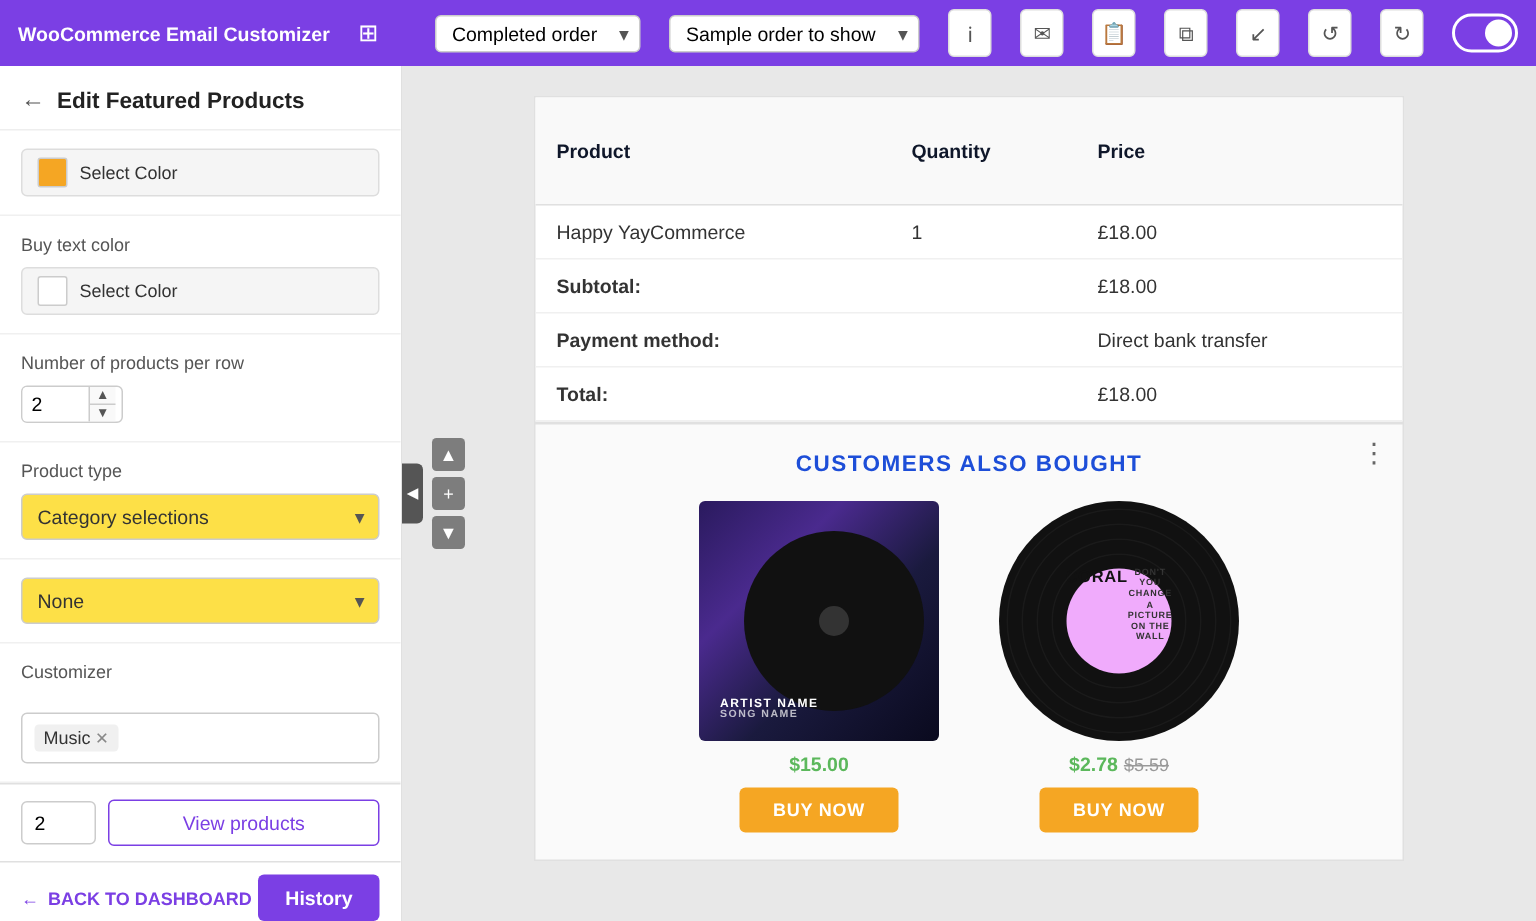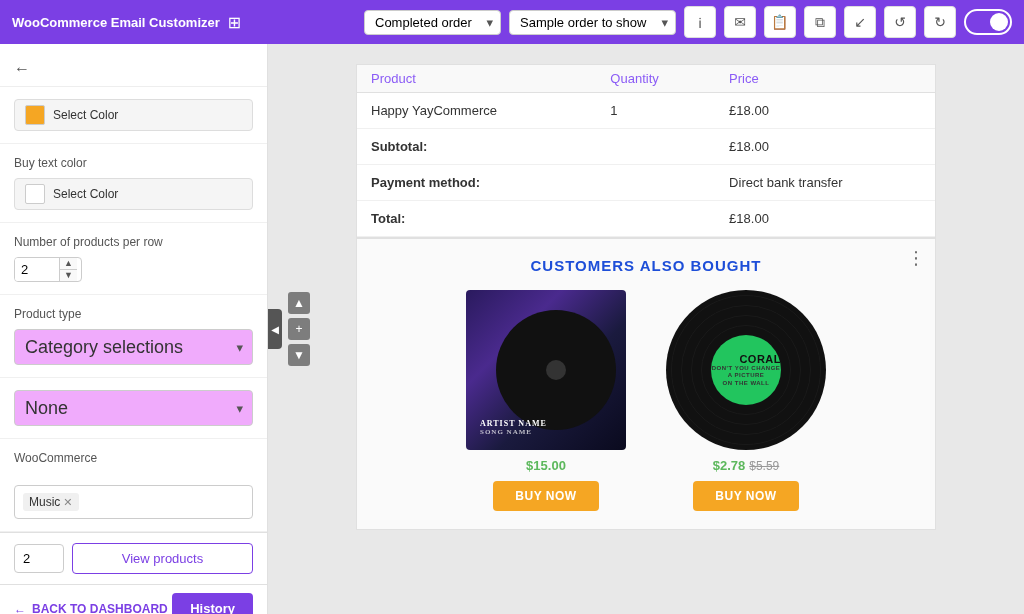--- a/index.html
+++ b/index.html
@@ -5,21 +5,21 @@
     * { box-sizing: border-box; margin: 0; padding: 0; }
     body { font-family: -apple-system, BlinkMacSystemFont, 'Segoe UI', sans-serif; font-size: 13px; background: #f0f0f0; width: 1024px; height: 614px; overflow: hidden; display: flex; flex-direction: column; }
 
     
     .topbar {
       height: 44px;
       background: #7b3fe4;
       display: flex;
       align-items: center;
       padding: 0 12px;
-      gap: 8px;
+      gap: 19px;
       flex-shrink: 0;
     }
     .topbar-title {
       color: white;
       font-size: 13px;
       font-weight: 600;
       flex: 0 0 auto;
     }
     .topbar-grid-icon {
       color: white;
@@ -180,25 +180,25 @@
       border: none;
       cursor: pointer;
       font-size: 9px;
       padding: 0 4px;
       color: #555;
       line-height: 1;
     }
     .spinner-btn:first-child { border-bottom: 1px solid #ccc; }
     .dropdown-select {
       width: 100%;
-      background: #f0abfc;
+      background: #fde047;
       border: 1px solid #ccc;
       border-radius: 4px;
       padding: 7px 28px 7px 10px;
-      font-size: 18px;
+      font-size: 13px;
       appearance: none;
       -webkit-appearance: none;
       cursor: pointer;
       color: #333;
     }
     .dropdown-wrapper {
       position: relative;
     }
     .dropdown-wrapper::after {
       content: '▾';
@@ -331,25 +331,25 @@
       background: white;
       border: 1px solid #e0e0e0;
       margin-bottom: 0;
     }
     .order-table {
       width: 100%;
       border-collapse: collapse;
     }
     .order-table th {
       background: #f9f9f9;
-      padding: 6px 14px;
+      padding: 28px 14px;
       text-align: left;
       font-size: 13px;
-      font-weight: 400;
-      color: #8b5cf6;
+      font-weight: 700;
+      color: #0f172a;
       border-bottom: 1px solid #e0e0e0;
     }
     .order-table td {
       padding: 10px 14px;
       font-size: 13px;
       color: #333;
       border-bottom: 1px solid #f0f0f0;
     }
     .order-table td.label { font-weight: 700; }
 
@@ -391,21 +391,20 @@
       justify-content: center;
     }
     .vinyl-img {
       width: 176px;
       height: 160px;
       background: linear-gradient(135deg, #2a1a5e 0%, #4a2a8e 30%, #1a1a3e 60%, #0a0a1e 100%);
       position: relative;
       display: flex;
       align-items: center;
       justify-content: center;
-      font-family: Liberation Serif, serif;
     }
     .vinyl-dark-circle {
       width: 120px;
       height: 120px;
       background: #111;
       border-radius: 50%;
       position: absolute;
       right: 10px;
       top: 20px;
     }
@@ -439,26 +438,26 @@
       background: #111;
       border-radius: 50%;
       position: relative;
       display: flex;
       align-items: center;
       justify-content: center;
     }
     .vinyl-label {
       width: 70px;
       height: 70px;
-      background: #22c55e;
+      background: #f0abfc;
       border-radius: 50%;
       display: flex;
-      align-items: flex-end;
+      align-items: flex-start;
       justify-content: center;
-      flex-direction: column;
+      flex-direction: row;
       font-size: 8px;
       font-weight: 700;
       color: #333;
       letter-spacing: 0.5px;
     }
     .vinyl-label-brand {
       font-size: 11px;
       font-weight: 900;
       color: #111;
     }
@@ -558,20 +557,21 @@
   <div class="topbar-icon-btn">↺</div>
   <div class="topbar-icon-btn">↻</div>
   <div class="toggle"></div>
 </div>
 
 <div class="main">
 
   <div class="sidebar">
     <div class="sidebar-header">
       <span class="sidebar-back-icon">←</span>
+      <span class="sidebar-header-title">Edit Featured Products</span>
     </div>
 
     <div class="sidebar-section">
       <div class="color-btn">
         <div class="color-swatch-orange"></div>
         <span>Select Color</span>
       </div>
     </div>
 
     <div class="sidebar-section">
@@ -607,21 +607,21 @@
       <div class="dropdown-wrapper">
         <select class="dropdown-select">
           <option>None</option>
           <option>Price</option>
           <option>Date</option>
         </select>
       </div>
     </div>
 
     <div class="sidebar-section">
-      <div class="sidebar-section-label">WooCommerce</div>
+      <div class="sidebar-section-label">Customizer</div>
       <div class="categories-input-wrapper">
         <span class="category-tag">
           <span>Music</span>
           <span class="tag-remove">✕</span>
         </span>
       </div>
     </div>
 
     <div class="bottom-bar">
       <input class="num-products-input" type="text" value="2" style="">

